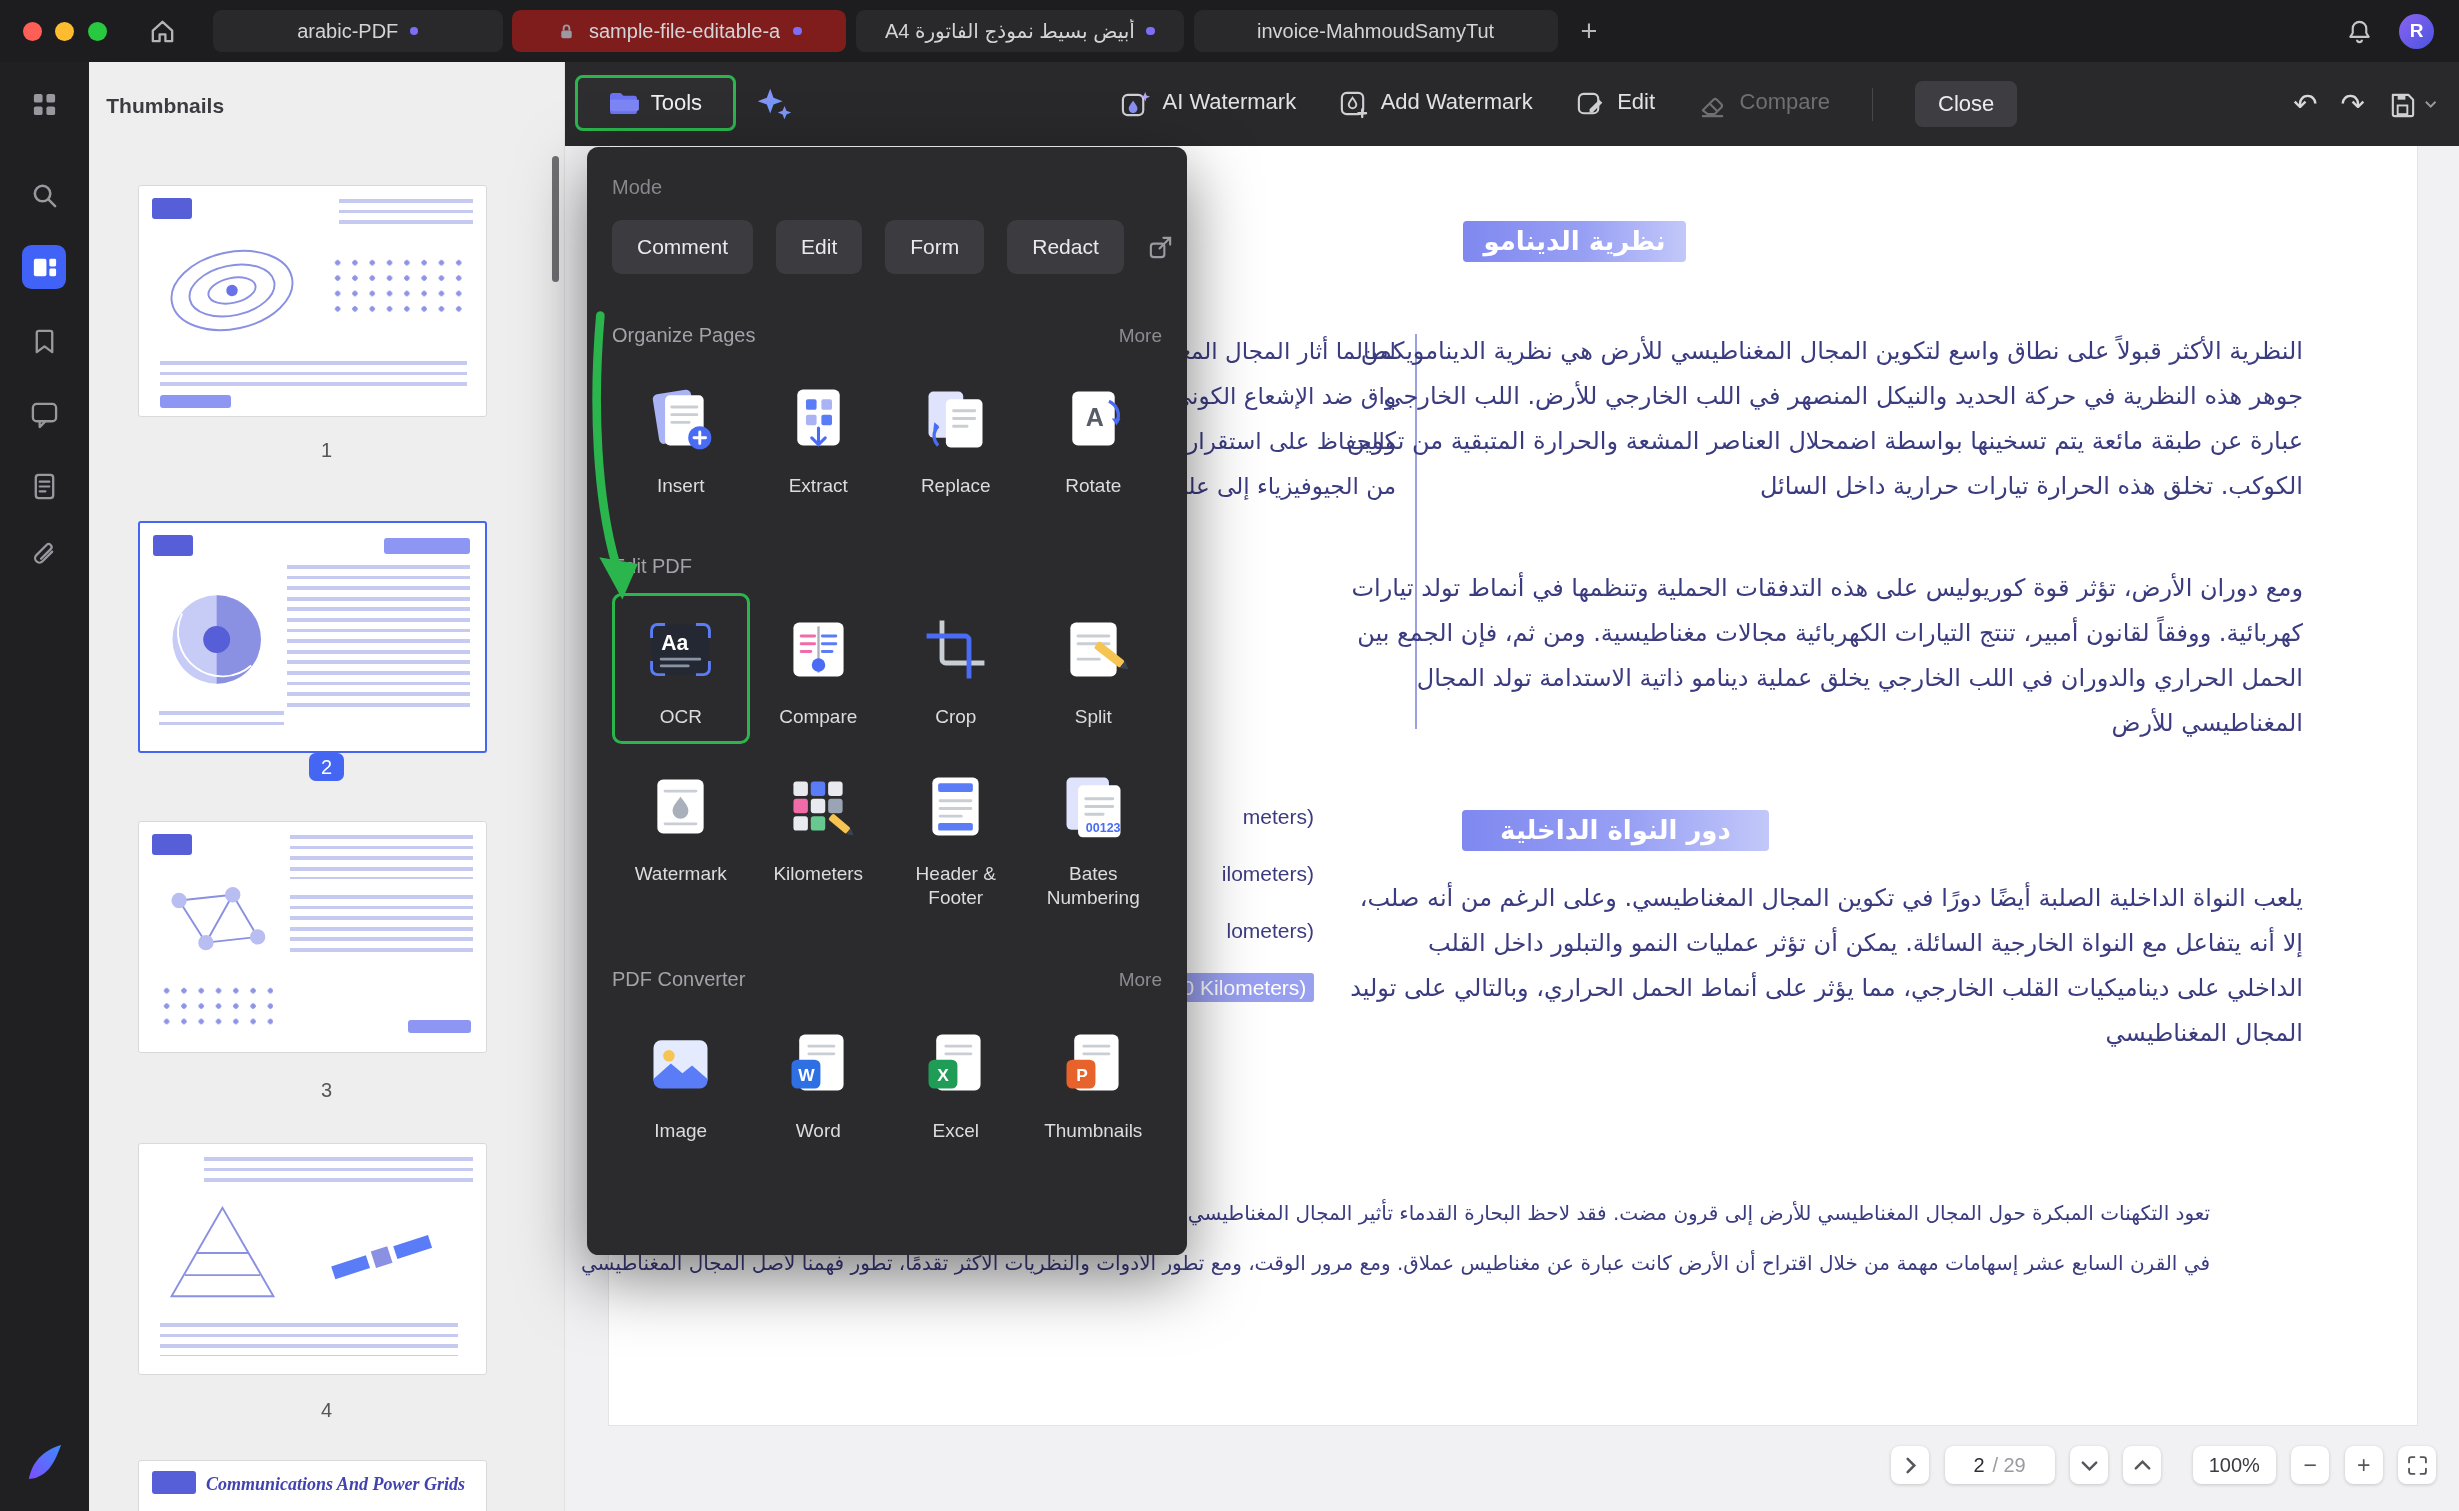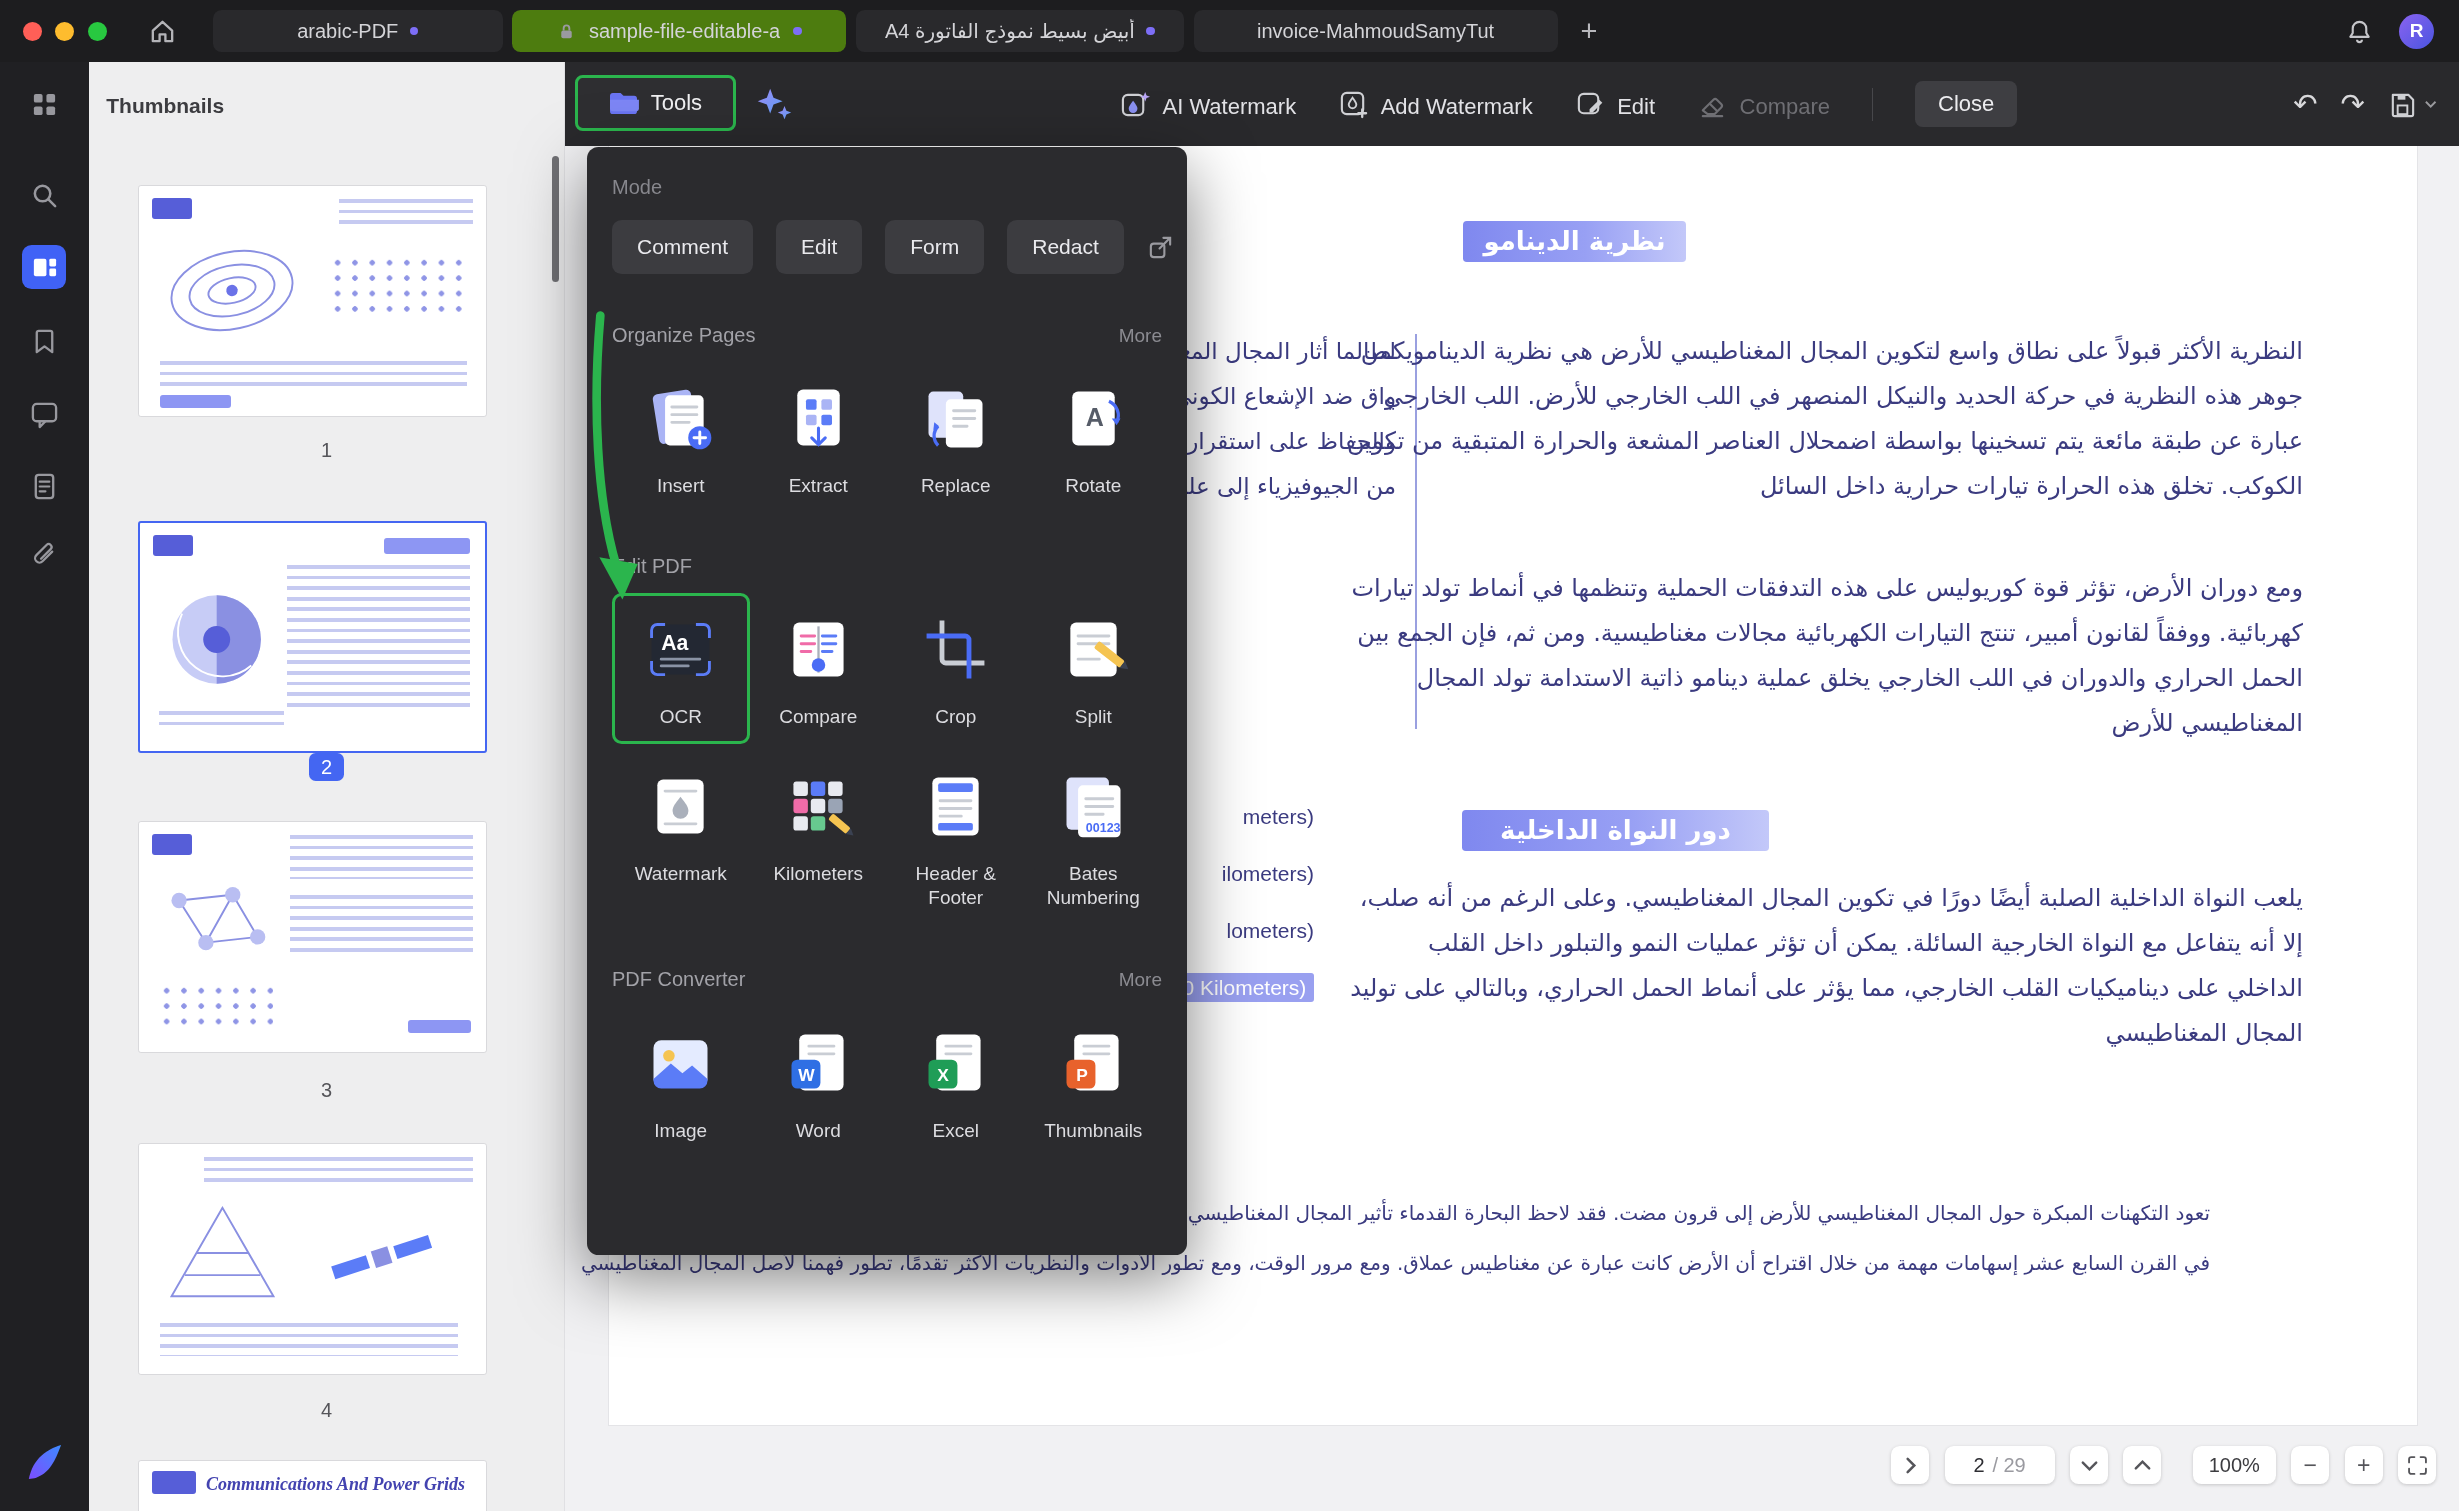--- a/index.html
+++ b/index.html
@@ -8,21 +8,21 @@
   .app { position:absolute; inset:0; }
 
   
   .titlebar { position:absolute; top:0; left:0; right:0; height:62px; background:#1d1d1f; display:flex; align-items:center; z-index:20; }
   .traffic { display:flex; gap:13.4px; margin-left:23px; }
   .tl { width:19px; height:19px; border-radius:50%; display:inline-block; cursor:pointer; }
   .tl.red{background:#ff5f57}.tl.yellow{background:#febc2e}.tl.green{background:#28c840}
   .home-btn { margin-left:35px; width:42px; height:42px; display:flex; align-items:center; justify-content:center; cursor:pointer; }
   .tabs { display:flex; align-items:center; gap:9.6px; margin-left:29px; }
   .tab { height:42px; border-radius:8.6px; background:#29292c; display:flex; align-items:center; padding:0 17.3px; gap:11.5px; cursor:pointer; }
-  .tab.active { background:#4d7c0f;gap:13px; }
+  .tab.active { background:#7f1d1d;gap:13px; }
   .tab-label { color:#d4d4d8; font-size:20px; white-space:nowrap; overflow:hidden; text-overflow:ellipsis; max-width:269px; }
   .tab-dot { width:8.6px; height:8.6px; border-radius:50%; background:#7d6ef7; flex:0 0 auto; }
   .tab { width:290px; justify-content:center; }
   .tab.w2{width:334px}.tab.w3{width:328px}.tab.w4{width:364px}
   .newtab { color:#b8b8bc; font-size:29px; margin-left:13.4px; cursor:pointer; line-height:1; }
   .tb-right { margin-left:auto; display:flex; align-items:center; gap:25px; margin-right:25px; }
   .avatar { width:35px; height:35px; border-radius:50%; background:linear-gradient(135deg,#8a63f0,#4a55e0); color:#fff; font-size:19px; font-weight:bold; display:flex; align-items:center; justify-content:center; cursor:pointer; }
 
   
   .rail { position:absolute; top:62px; left:0; width:89px; bottom:0; background:#202023; z-index:10; }
@@ -44,21 +44,21 @@
   .sk-pill { position:absolute; background:#8d96f3; border-radius:2.9px; }
   .sk-dots { position:absolute; background-image:radial-gradient(circle,#8f95e6 2.4px,transparent 2.9px); background-size:17.3px 15.4px; }
   .t5-caption { position:absolute; left:67px; top:13.4px; font-family:"Liberation Serif",serif; font-style:italic; font-size:18px; color:#4343b0; font-weight:bold; white-space:nowrap; }
 
   
   .toolbar { position:absolute; top:62px; left:565px; right:0; height:84px; background:#29292c; z-index:20; }
   .tools-btn { position:absolute; left:9.6px; top:13.4px; height:56px; width:161px; border:3.8px solid #2bb54d; border-radius:7.7px; display:flex; align-items:center; justify-content:center; gap:11.5px; cursor:pointer; background:#2e2e31; }
   .tools-btn span { color:#f0f0f2; font-size:22px; }
   .sparkle { position:absolute; left:188px; top:21px; width:42px; height:42px; cursor:pointer; }
   .tb-center { position:absolute; left:555px; top:0; height:84px; display:flex; align-items:center; gap:42px; }
-  .tb-item { display:flex; align-items:flex-end; gap:11.5px; cursor:pointer; }
+  .tb-item { display:flex; align-items:flex-start; gap:11.5px; cursor:pointer; }
   .tb-item span { color:#e2e2e6; font-size:22px; white-space:nowrap; }
   .tb-item.disabled span { color:#6e6e73; }
   .tb-item.disabled { cursor:default; }
   .tb-divider { width:1px; height:33px; background:#47474b; }
   .close-btn { background:#3e3e42; border-radius:7.7px; padding:9.6px 23px; color:#ececef; font-size:22px; cursor:pointer; border:none; }
   .tb-rightgrp { position:absolute; right:21px; top:0; height:84px; display:flex; align-items:center; gap:23px; }
   .undo-redo { font-size:29px; color:#d8d8db; cursor:pointer; font-family:"DejaVu Sans",sans-serif; }
   .save-grp { display:flex; align-items:center; gap:5.8px; cursor:pointer; }
 
   

